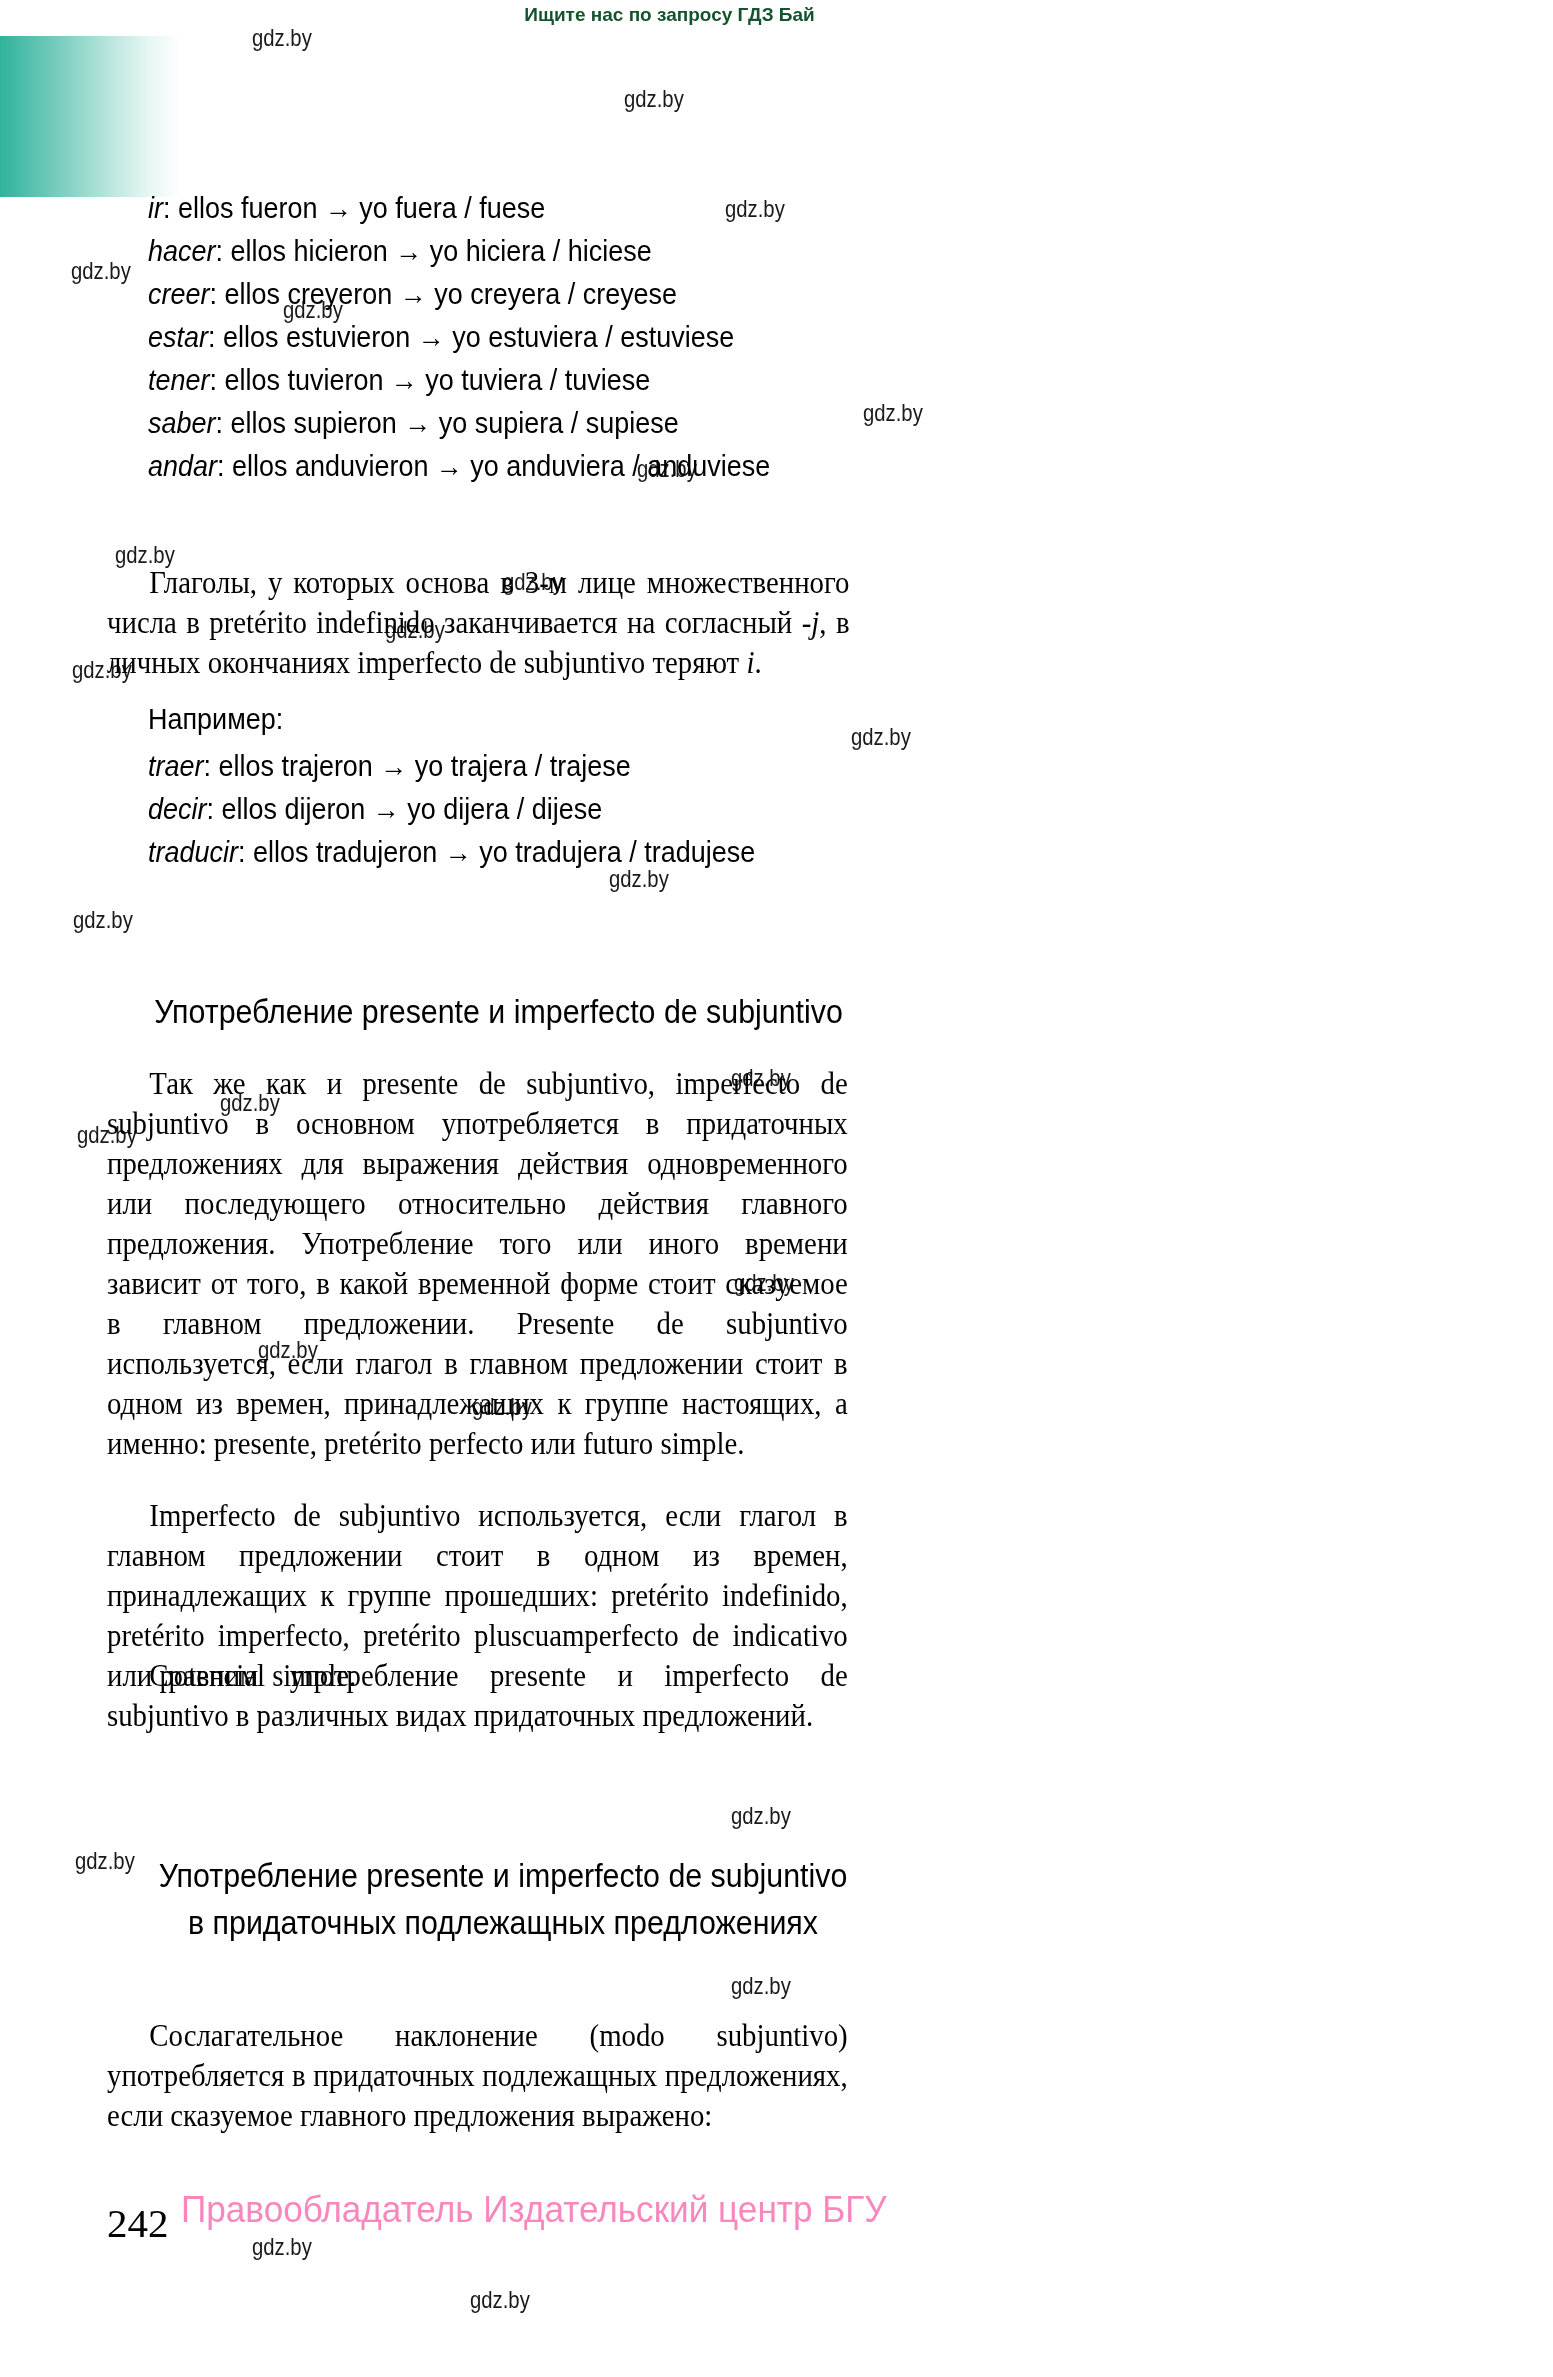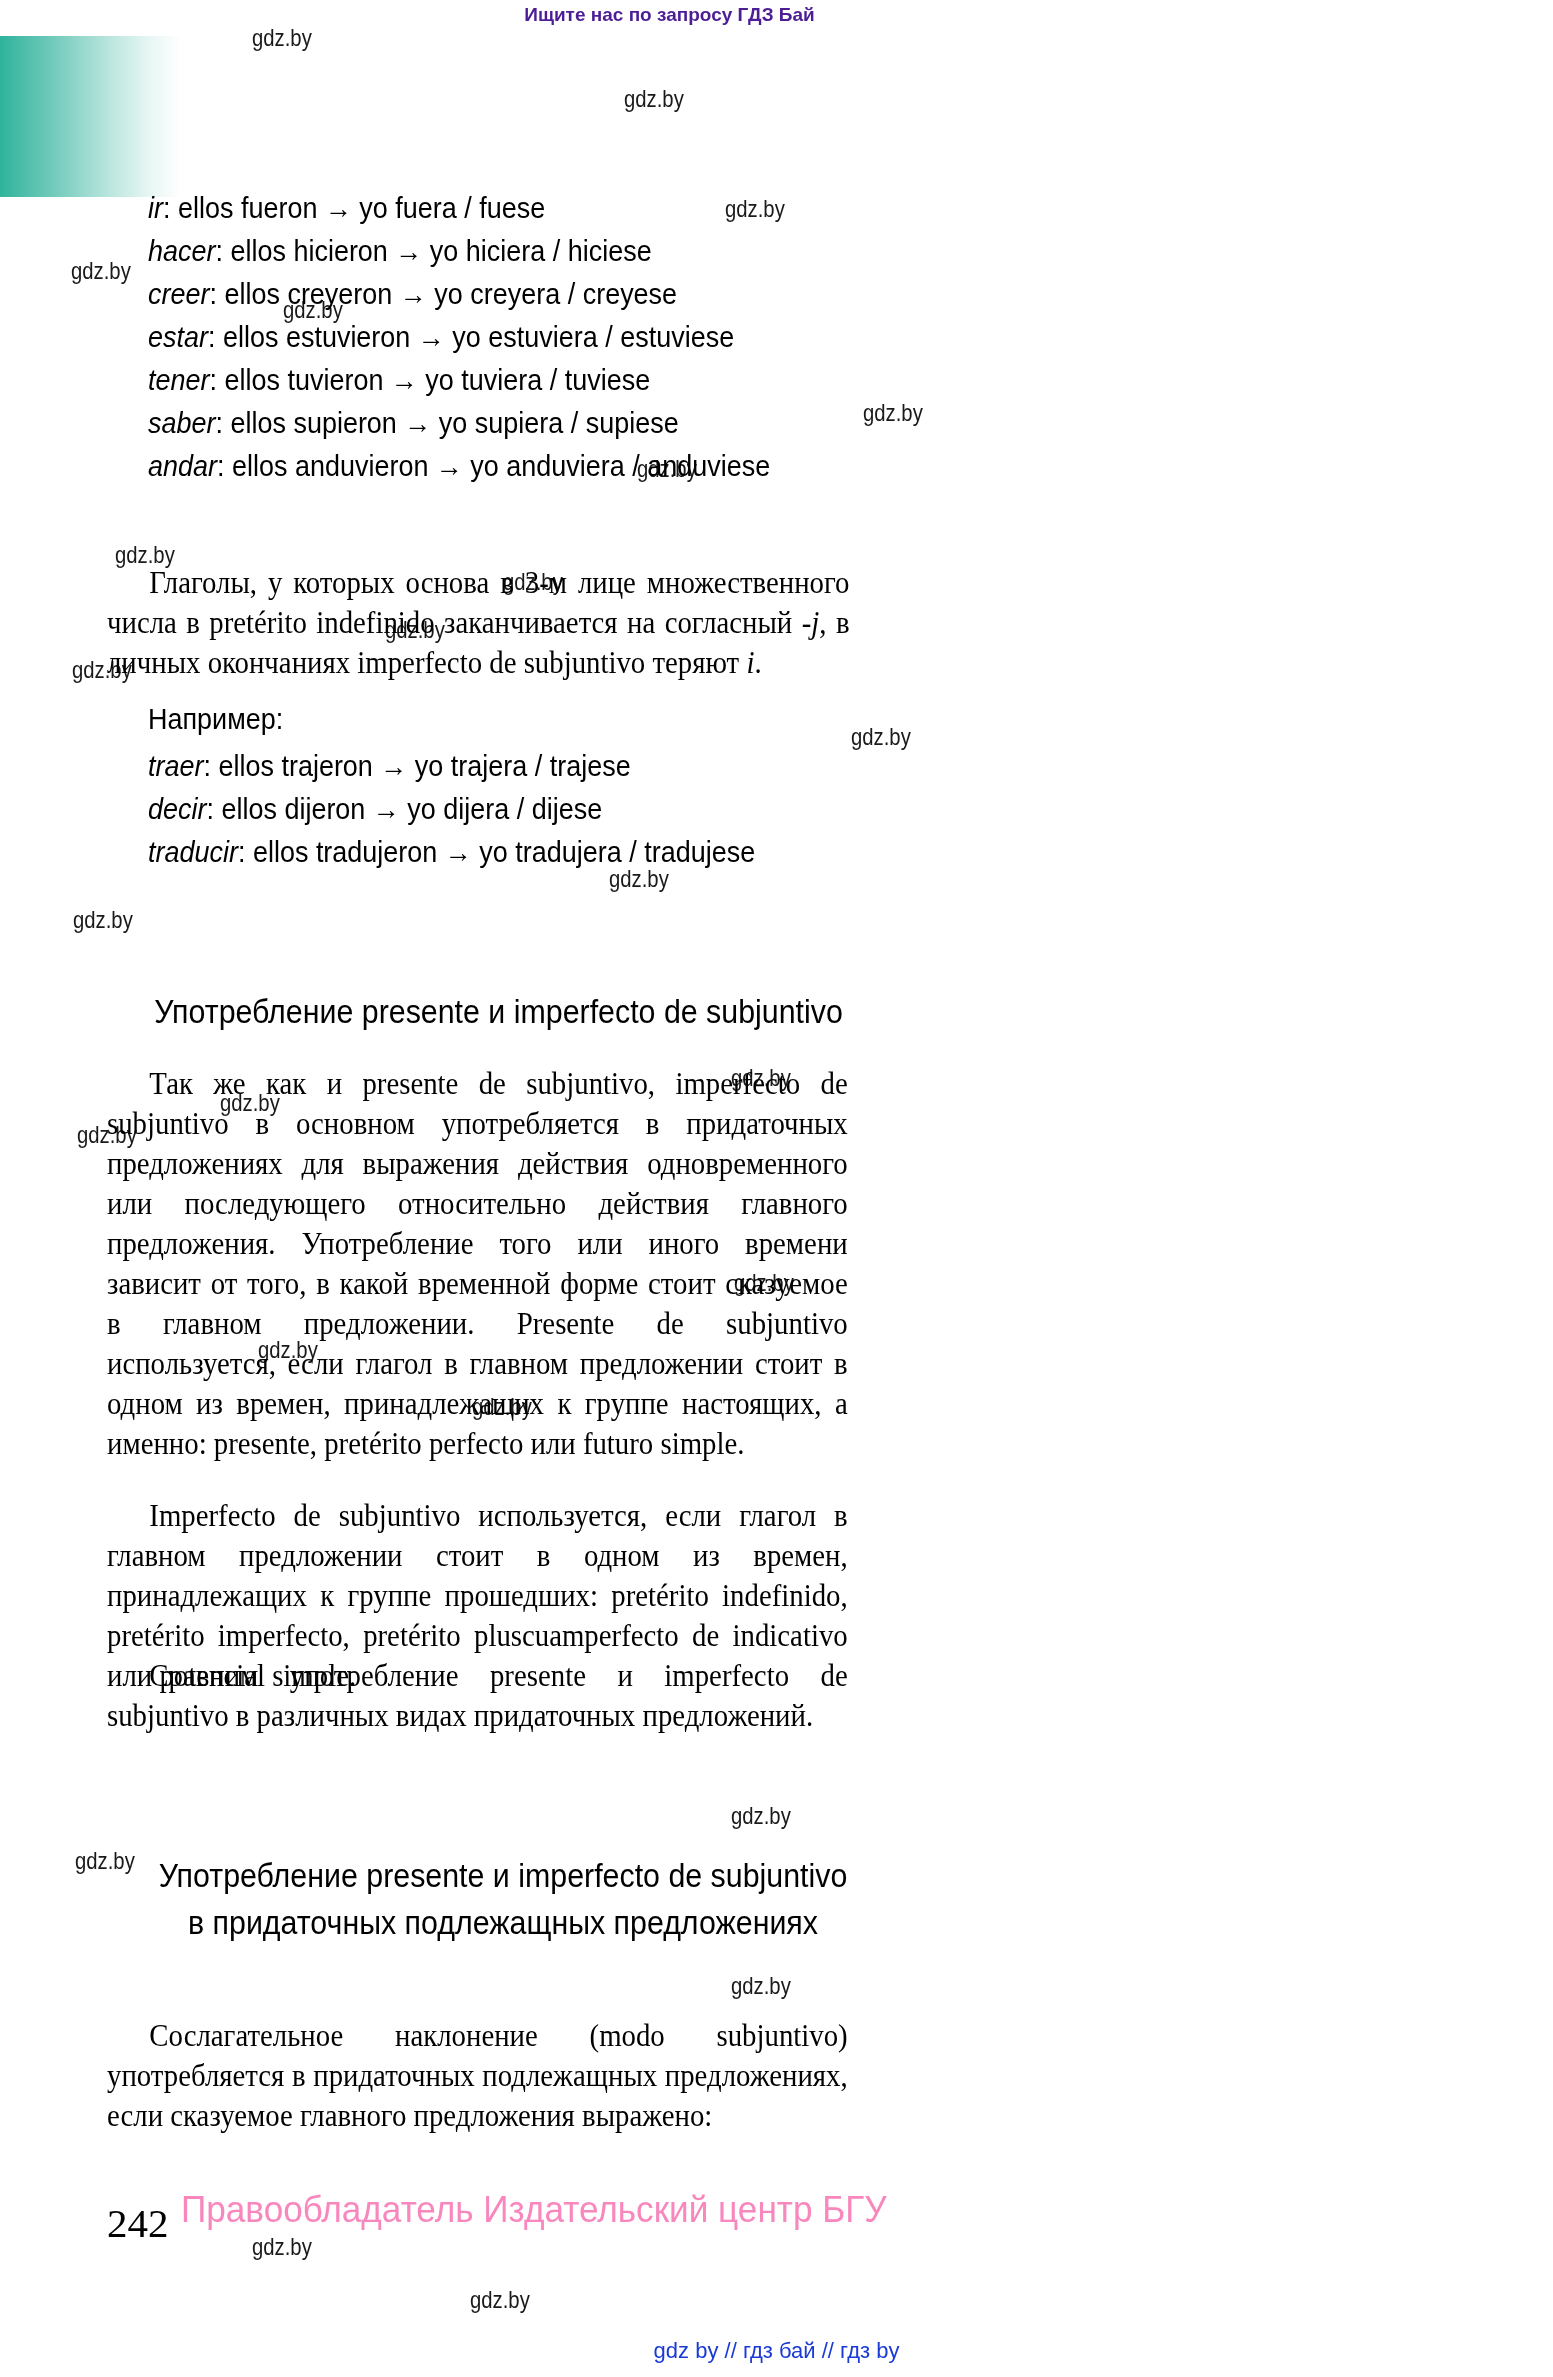--- a/index.html
+++ b/index.html
@@ -21,21 +21,21 @@
   
   .top-banner {
     position: absolute;
     top: 3.6px;
     left: 0;
     width: 1339px;
     text-align: center;
     font-family: "Liberation Sans", sans-serif;
     font-size: 19px;
     font-weight: bold;
-    color: #4c1d95;
+    color: #14532d;
     letter-spacing: 0px;
   }
 
   
   .corner-block {
     position: absolute;
     left: 0;
     top: 36px;
     width: 181px;
     height: 161px;
@@ -226,22 +226,15 @@
   <div class="page-num" style="left:107px; top:2199px;">242</div>
 
   <div class="copyright" style="left:181px; top:2189px;">Правообладатель Издательский центр БГУ</div>
 
   <div class="wm" style="left:252px; top:2234px;">gdz.by</div>
   <div class="wm" style="left:470px; top:2287px;">gdz.by</div>
   <div class="wm" style="left:731px; top:1973px;">gdz.by</div>
   <div class="wm" style="left:731px; top:1803px;">gdz.by</div>
   <div class="wm" style="left:75px;  top:1848px;">gdz.by</div>
 
-  <div class="footer-links" style="top:2338px;">
-    <span>gdz by</span>
-    <span class="sep">//</span>
-    <span>гдз бай</span>
-    <span class="sep">//</span>
-    <span>гдз by</span>
-  </div>
 
 </div>
 
 
 </body></html>

